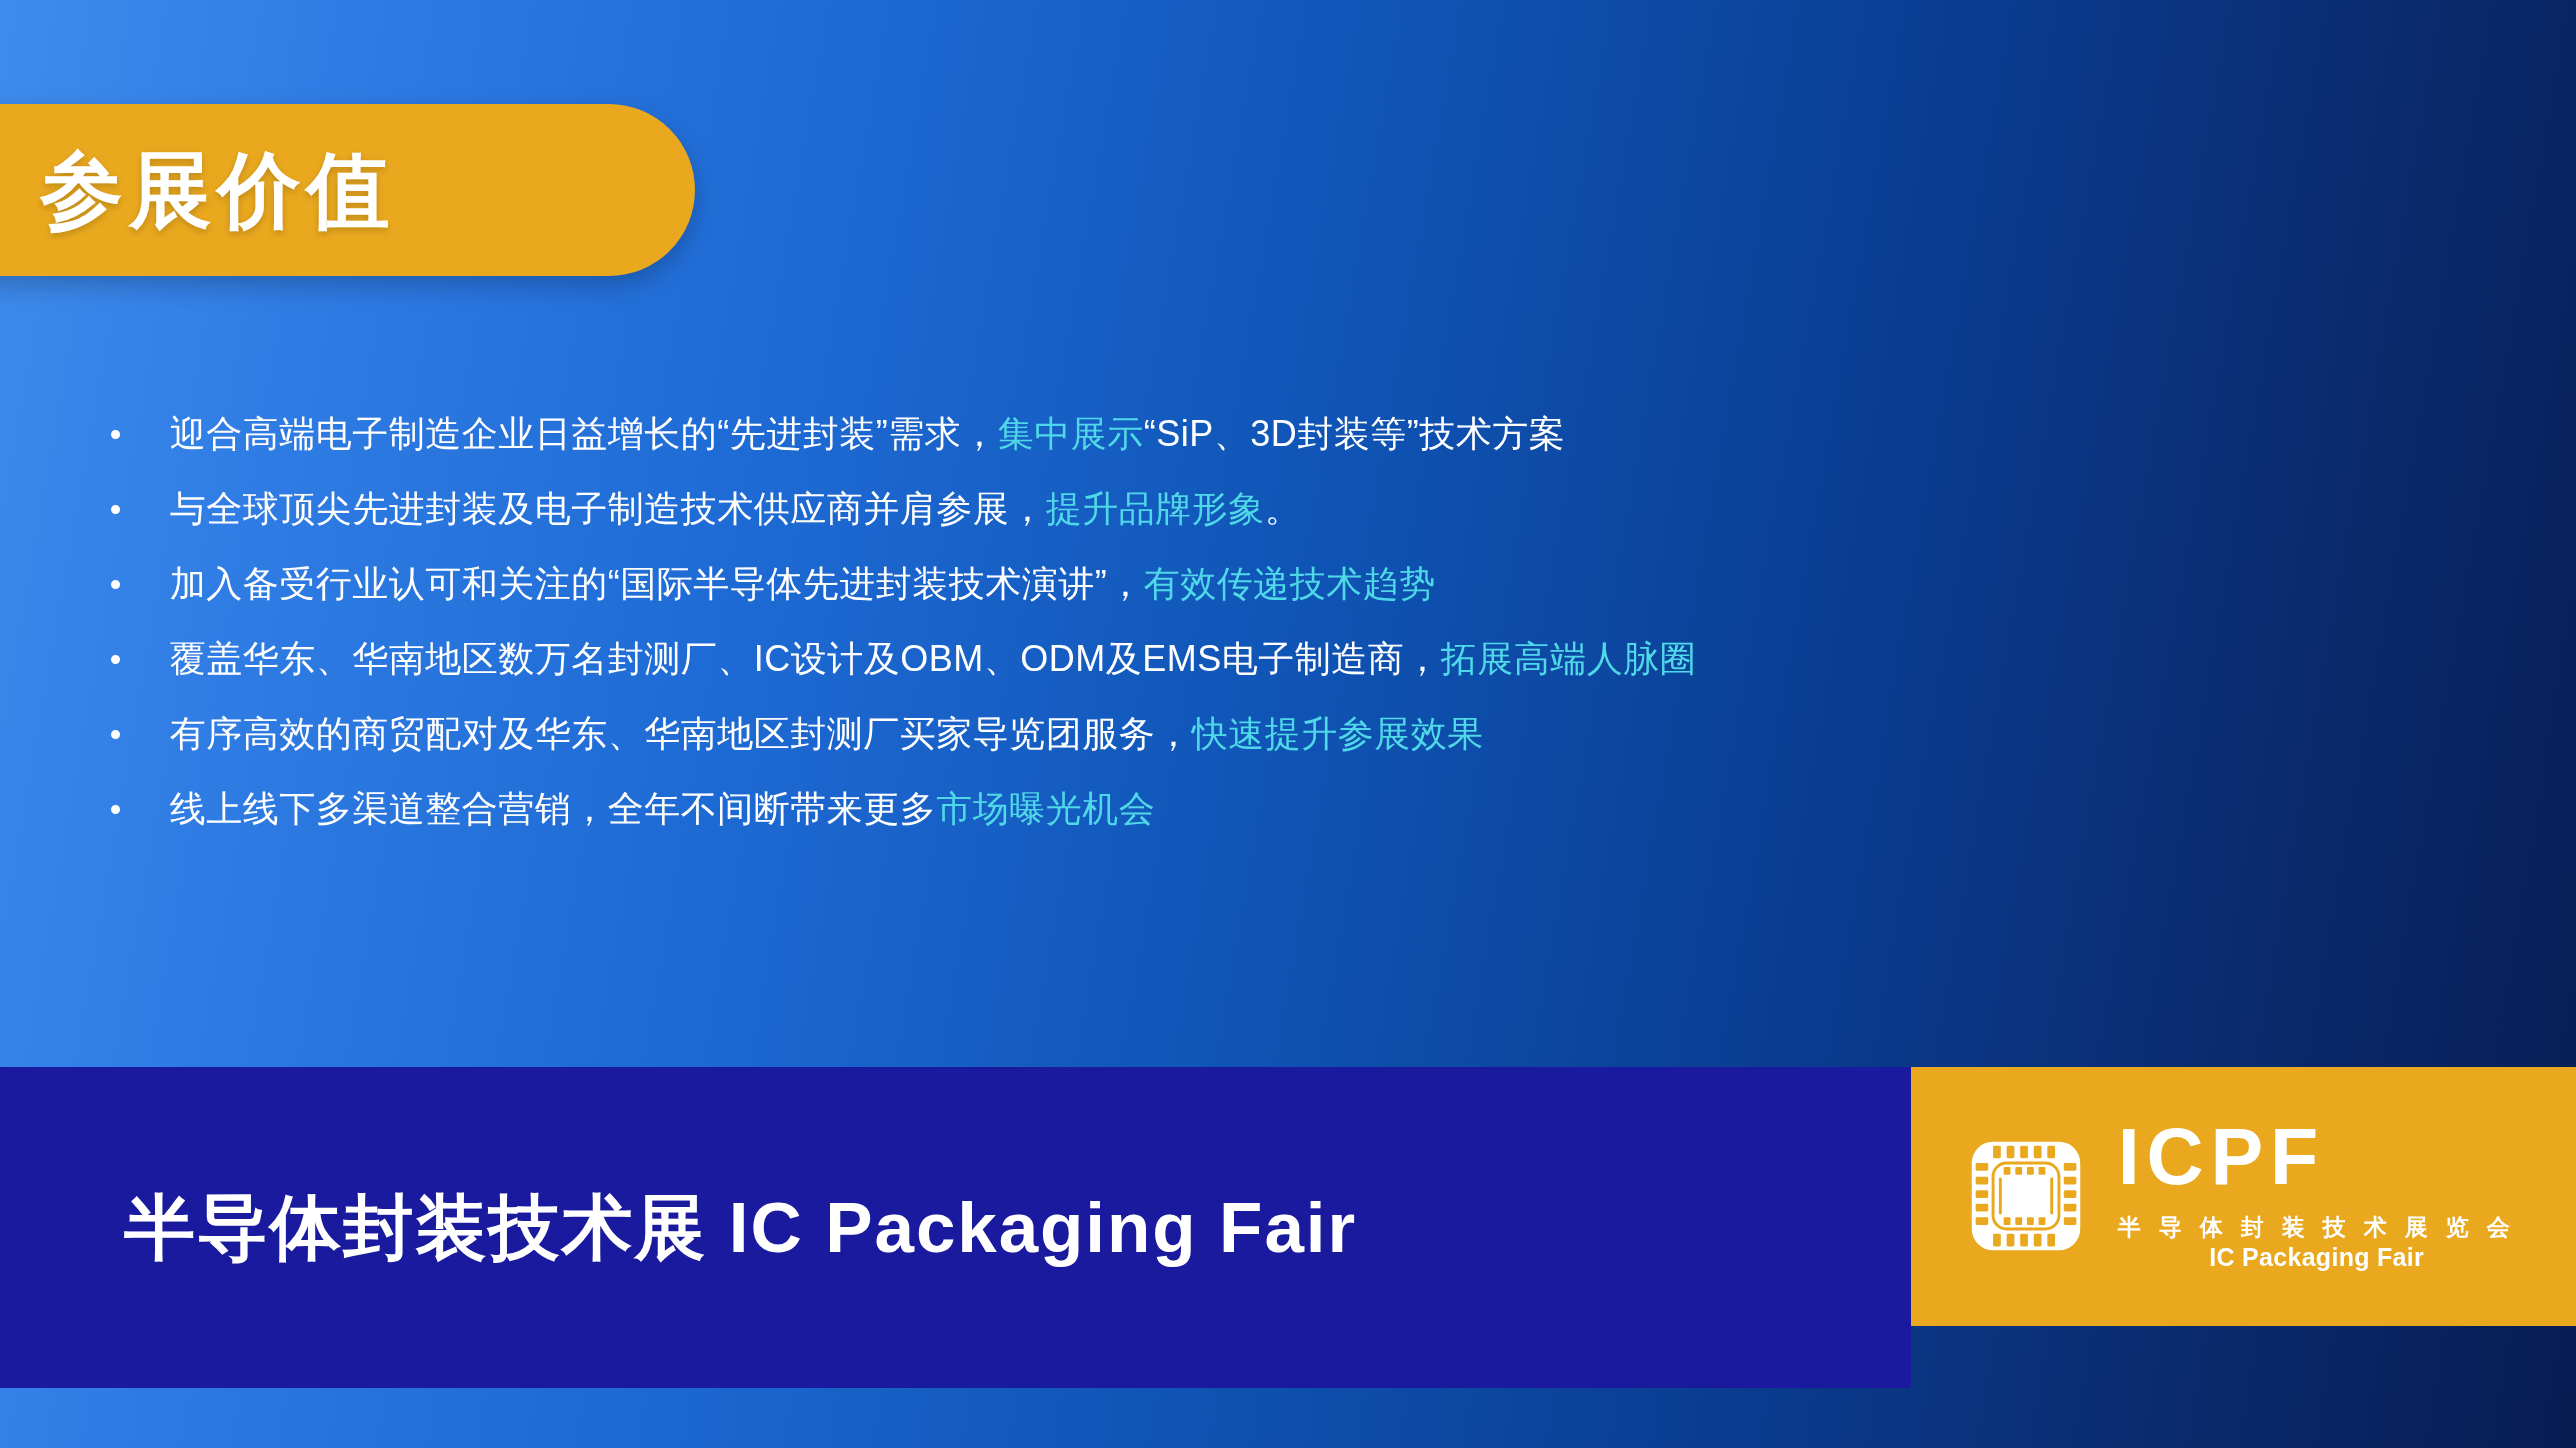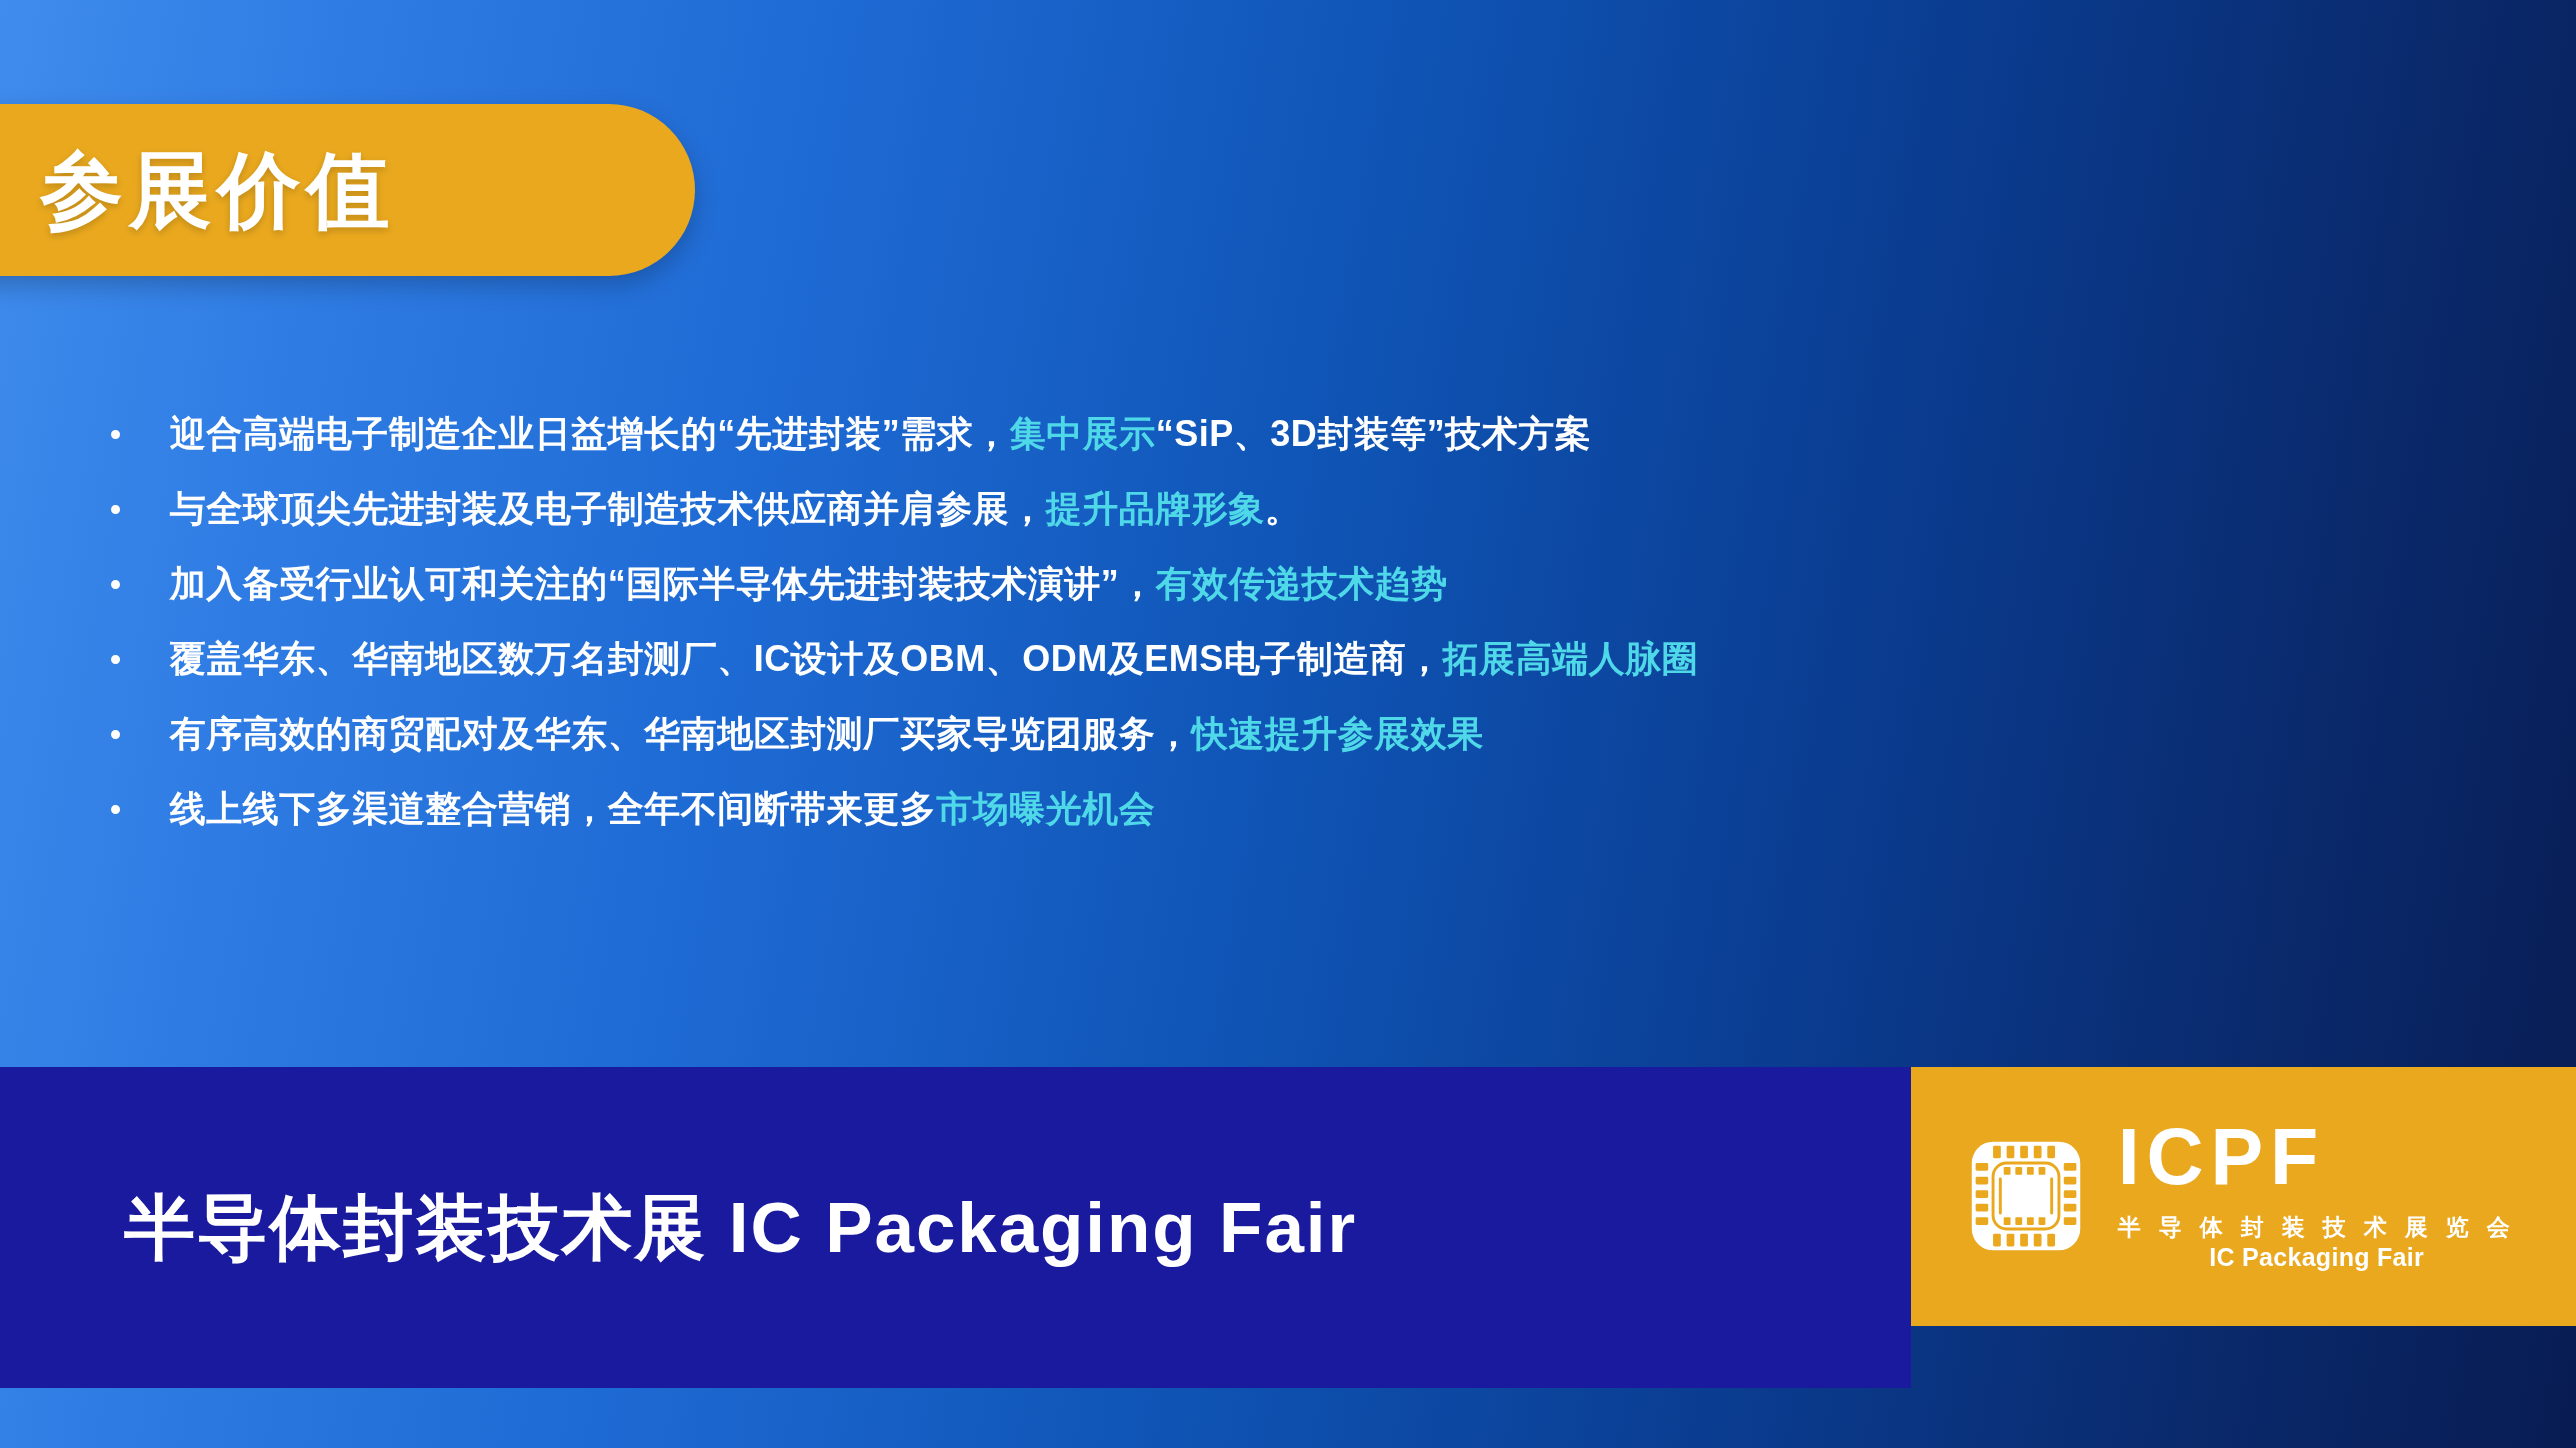--- a/index.html
+++ b/index.html
@@ -66,21 +66,21 @@
     flex: 0 0 60px;
     color: #ffffff;
     font-size: 33px;
     line-height: 1;
     text-align: left;
     padding-left: 5.8px;
   }
   .bullet-text {
     color: #ffffff;
     font-size: 36px;
-    font-weight: bold;
+    font-weight: normal;
     line-height: 1.35;
     letter-spacing: 0.5px;
     white-space: nowrap;
   }
   .hl {
     color: #4fd8e8;
   }
 
   
   #footer-bar {

